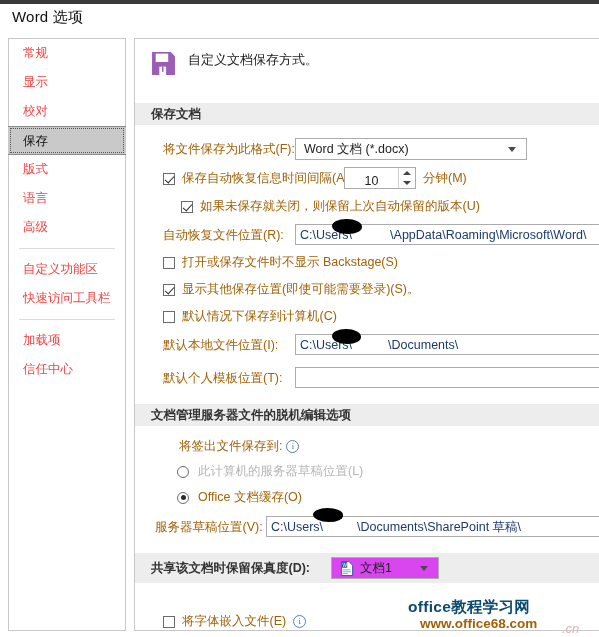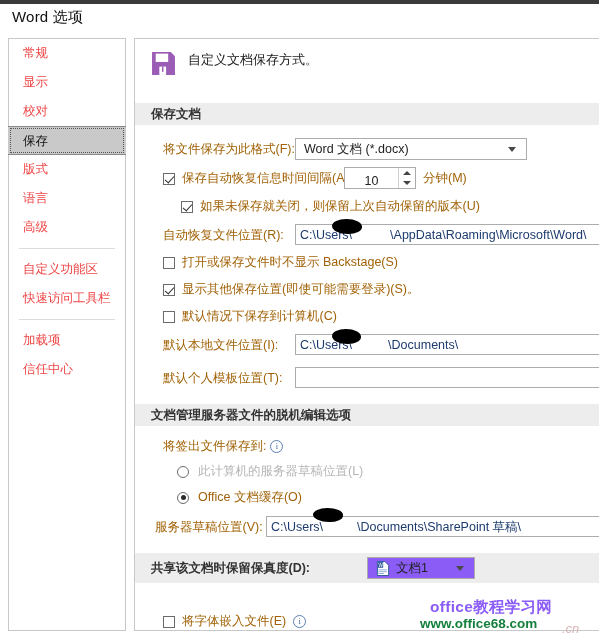--- a/index.html
+++ b/index.html
@@ -170,27 +170,27 @@
   
   .wdoc { width: 14px; height: 15px; flex: 0 0 auto; margin-right: 6px; }
 
   
   .blob { position: absolute; background: #000; border-radius: 48% 52% 46% 54%; }
 
   .disabled { color: #b6b6b6; }
 
   
   .wm1 {
-    position: absolute; left: 430px; top: 597px;
-    color: #8b5cf6; font-weight: bold; font-size: 15.5px;
+    position: absolute; left: 408px; top: 597px;
+    color: #0c4a6e; font-weight: bold; font-size: 15.5px;
     letter-spacing: .3px;
   }
   .wm2 {
     position: absolute; left: 420px; top: 616px;
-    color: #15803d; font-weight: bold; font-size: 13.5px; text-align: right;
+    color: #a16207; font-weight: bold; font-size: 13.5px; text-align: right;
   }
   .wm3 {
     position: absolute; left: 562px; top: 621px;
     color: #d9b6b6; font-size: 13px; font-style: italic;
   }
 </style>
 </head>
 <body>
 
 <div id="root">
@@ -286,21 +286,21 @@
       <span>C:\Users\</span><span style="display:inline-block;width:36px;"></span><span>\Documents\</span>
     </div>
 
     <div class="row" style="left:28px; top:331px;align-items:center;">
       <span class="lbl">默认个人模板位置(T):</span>
     </div>
     <div class="tbox plain" style="left:160px; top:328px; width:330px;"></div>
 
     <div class="section-head" style="top:365px;">文档管理服务器文件的脱机编辑选项</div>
 
-    <div class="row" style="left:28px; top:399px; gap:4px;">
+    <div class="row" style="left:44px; top:399px; gap:4px;">
       <span class="lbl">将签出文件保存到:</span>
       <span class="info">i</span>
     </div>
 
     <div class="row" style="left:42px; top:424px; gap:9px;">
       <span class="rb"></span>
       <span class="lbl disabled">此计算机的服务器草稿位置(L)</span>
     </div>
     <div class="row" style="left:42px; top:450px; gap:9px;">
       <span class="rb sel"></span>
@@ -310,21 +310,21 @@
     <div class="row" style="left:20px; top:480px;">
       <span class="lbl">服务器草稿位置(V):</span>
     </div>
     <div class="tbox" style="left:131px; top:477px; width:359px;">
       <span>C:\Users\</span><span style="display:inline-block;width:34px;"></span><span>\Documents\SharePoint 草稿\</span>
     </div>
 
     <div class="section-head" style="top:514px; height:30px; line-height:30px;">
       <span>共享该文档时保留保真度(D):</span>
     </div>
-    <div class="combo" style="left:196px; top:518px; width:108px; height:22px; background:#8b5cf6;margin-left:36px;">
+    <div class="combo" style="left:196px; top:518px; width:108px; height:22px; background:#d946ef;">
       <svg class="wdoc" viewBox="0 0 14 16">
         <path d="M1 0.5 H9 L13 4.5 V15.5 H1 Z" fill="#ffffff" stroke="#2b5797" stroke-width="1"></path>
         <rect x="1.6" y="1.2" width="5.6" height="6" fill="#2b5797"></rect>
         <text x="2.1" y="6.2" font-size="5" fill="#ffffff" font-family="Liberation Sans, sans-serif">W</text>
         <rect x="2" y="9" width="9" height="0.9" fill="#7b9ccd"></rect>
         <rect x="2" y="11" width="9" height="0.9" fill="#7b9ccd"></rect>
         <rect x="2" y="13" width="6" height="0.9" fill="#7b9ccd"></rect>
       </svg>
       <span class="cval">文档1</span>
       <span class="caret"></span>

